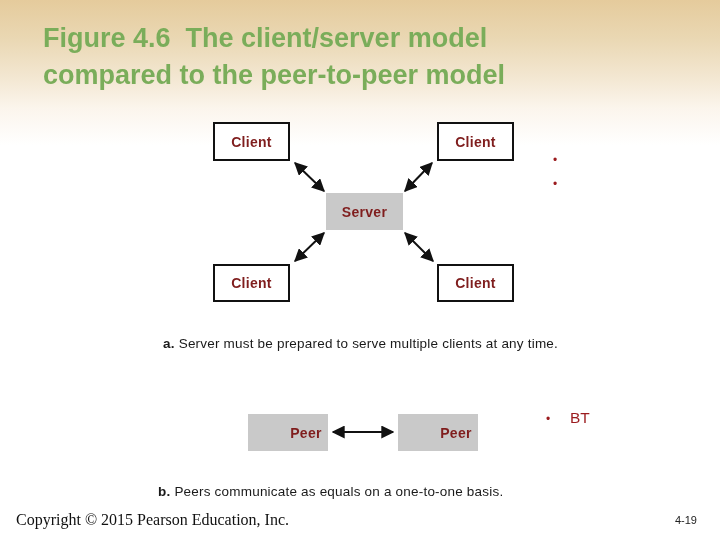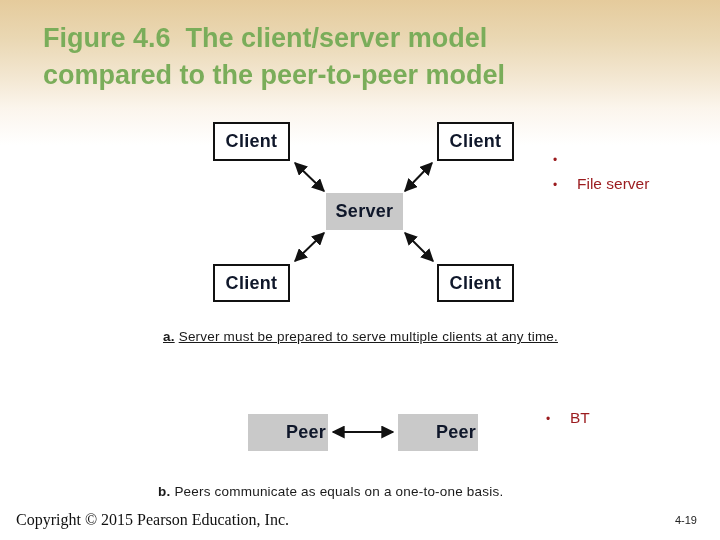--- a/index.html
+++ b/index.html
@@ -23,42 +23,42 @@
   .title{
     position:absolute;left:43px;top:20px;width:640px;
     color:var(--accent_green);
     font-size:27px;font-weight:bold;line-height:37px;
   }
   .title-line{white-space:pre;}
 
   
   .box{
     position:absolute;display:flex;align-items:center;justify-content:center;
-    font-size:18px;font-weight:600;color:#0f172a;box-sizing:border-box;
+    font-size:14px;font-weight:600;color:#7f1d1d;box-sizing:border-box;
     letter-spacing:.3px;
   }
   .client{background:#fff;border:2px solid #111;width:77px;height:39px;}
   .client.tl{left:213px;top:122px;}
   .client.tr{left:437px;top:122px;}
   .client.bl{left:213px;top:264px;width:77px;height:38px;}
   .client.br{left:437px;top:264px;width:77px;height:38px;}
   .server{background:var(--box_gray);width:77px;height:37px;left:326px;top:193px;}
   .peer{background:var(--box_gray);width:80px;height:37px;padding-left:36px;}
   .peer.left{left:248px;top:414px;}
   .peer.right{left:398px;top:414px;}
 
   .arrows{position:absolute;left:0;top:0;}
   .arrow{stroke:#111;stroke-width:2;}
 
   
   .caption{
     position:absolute;font-size:13.5px;color:var(--ink);letter-spacing:.2px;
   }
   .caption .prefix{font-weight:bold;margin-right:4px;}
-  .caption-a{left:163px;top:329px;text-decoration:underline;}
+  .caption-a{left:163px;top:336px;}
   .caption-b{left:158px;top:484px;}
 
   
   .bullets{
     position:absolute;list-style:none;margin:0;padding:0;
     color:var(--bullet_red);font-size:15.5px;font-weight:500;
   }
   .bullets li{display:flex;align-items:baseline;line-height:24px;}
   .bullets .dot{width:24px;font-size:12px;flex:0 0 24px;}
   .bullets-a{left:553px;top:148px;}
@@ -116,21 +116,20 @@
   <div class="caption caption-a">
     <span class="prefix">a.</span><span>Server must be prepared to serve multiple clients at any time.</span>
   </div>
 
   <ul class="bullets bullets-a">
     <li>
       <span class="dot">•</span>
     </li>
     <li>
       <span class="dot">•</span>
-      <span>File server</span>
     </li>
   </ul>
 
   <div class="box peer left">
     <span>Peer</span>
   </div>
   <div class="box peer right">
     <span>Peer</span>
   </div>
 

